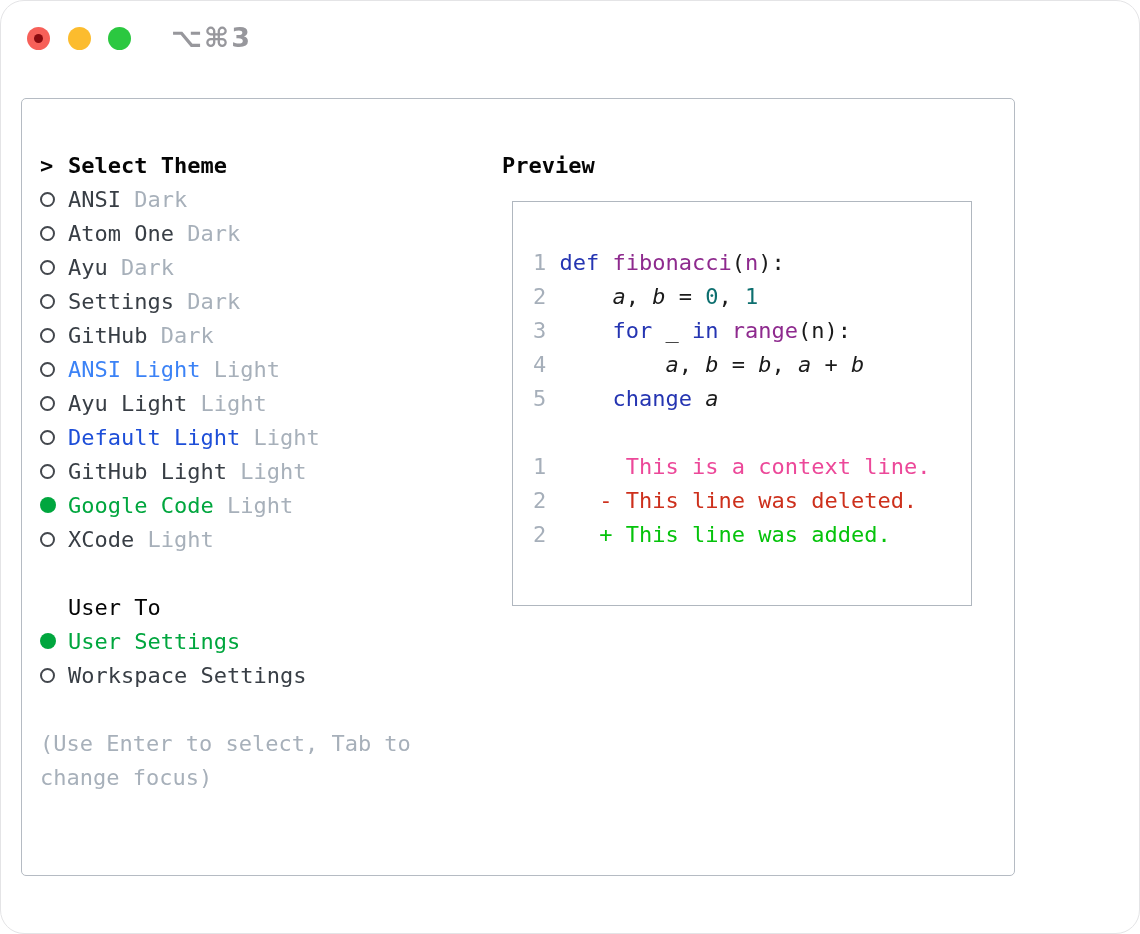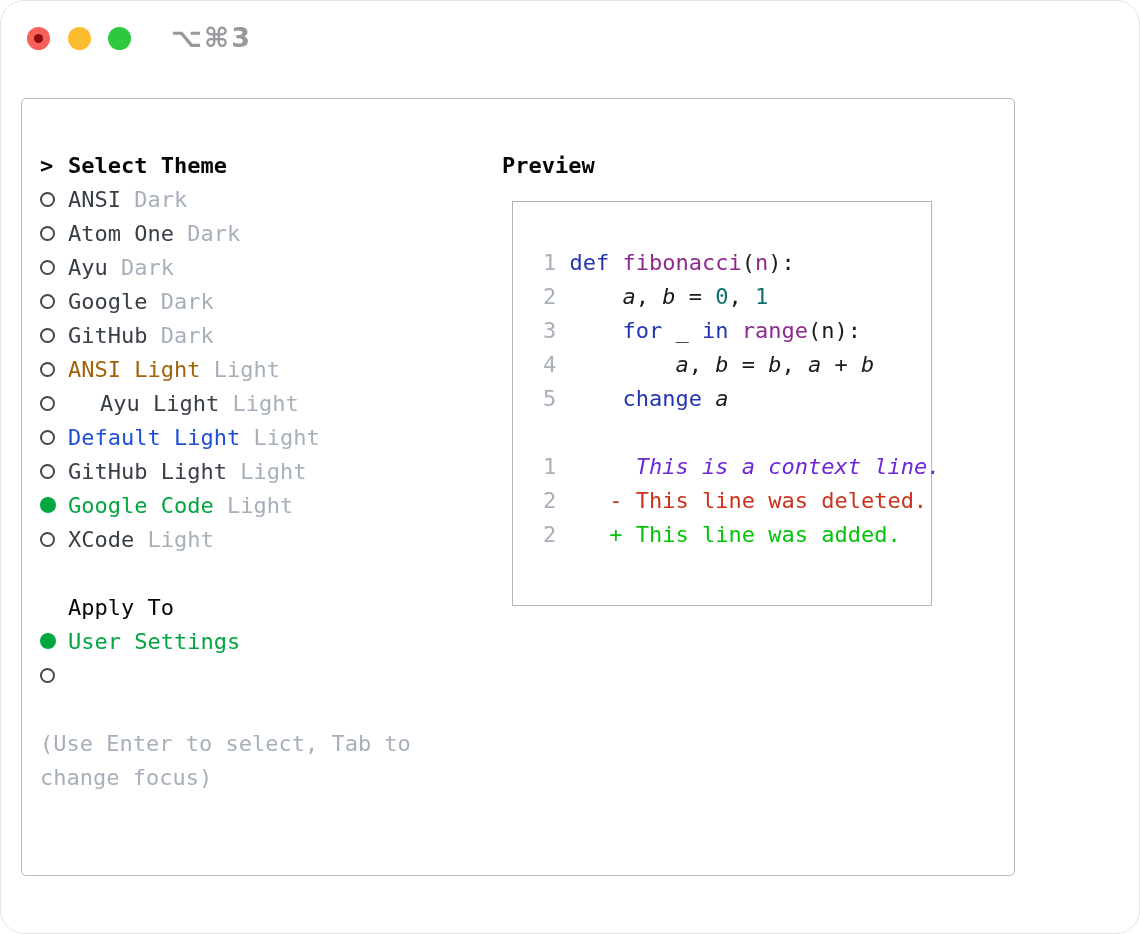--- a/index.html
+++ b/index.html
@@ -30,23 +30,23 @@
   .radio{display:inline-block;width:11px;height:11px;border:2.5px solid #43474d;
          border-radius:50%;vertical-align:middle;margin-top:-4px;}
   .radio.sel{width:16px;height:16px;border:none;}
   .hdr{font-weight:bold;color:#050505;}
   .gap{height:34px;}
 
   .help{margin-top:34px;width:430px;white-space:normal;color:#a7b0ba;}
 
   
   .preview-title{height:34px;font-weight:bold;color:#050505;}
-  .preview-box{margin-left:10px;margin-top:18px;width:420px;height:405px;
+  .preview-box{margin-left:10px;margin-top:18px;width:460px;height:405px;
                box-sizing:border-box;border:1.5px solid #b0b7bf;
-               padding:44px 0 0 30px;background:#fff;}
+               padding:44px 0 0 20px;background:#fff;}
   .pv-line{white-space:pre;height:34px;}
   .tk-var{font-style:italic;}
 </style>
 </head>
 <body>
 
 <div class="window">
 
   <div class="titlebar">
     <span class="win-title">⌥⌘3</span>
@@ -60,52 +60,52 @@
   <div class="panel">
 
     <div class="col-left">
       <div class="row"><span class="marker hdr">&gt;</span><span class="hdr">Select Theme</span>
       </div>
 
       <div>
           <div class="row"><span class="marker"><span class="radio"></span></span><span style="color: rgb(56, 62, 69); margin-top: 33px;">ANSI</span><span style="color: rgb(167, 176, 186);"> Dark</span></div>
           <div class="row"><span class="marker"><span class="radio"></span></span><span style="color: rgb(56, 62, 69);">Atom One</span><span style="color: rgb(167, 176, 186);"> Dark</span></div>
           <div class="row"><span class="marker"><span class="radio"></span></span><span style="color: rgb(56, 62, 69);">Ayu</span><span style="color: rgb(167, 176, 186);"> Dark</span></div>
-          <div class="row"><span class="marker"><span class="radio"></span></span><span style="color: rgb(56, 62, 69);">Google</span><span style="color: rgb(167, 176, 186);"> Dark</span></div>
+          <div class="row"><span class="marker"><span class="radio"></span></span><span style="color: rgb(56, 62, 69);">Settings</span><span style="color: rgb(167, 176, 186);"> Dark</span></div>
           <div class="row"><span class="marker"><span class="radio"></span></span><span style="color: rgb(56, 62, 69);">GitHub</span><span style="color: rgb(167, 176, 186);"> Dark</span></div>
-          <div class="row"><span class="marker"><span class="radio"></span></span><span style="color: #a16207;">ANSI Light</span><span style="color: rgb(167, 176, 186);"> Light</span></div>
-          <div class="row"><span class="marker"><span class="radio"></span></span><span style="color: rgb(56, 62, 69); margin-left: 32px;">Ayu Light</span><span style="color: rgb(167, 176, 186);"> Light</span></div>
+          <div class="row"><span class="marker"><span class="radio"></span></span><span style="color: #3b82f6;">ANSI Light</span><span style="color: rgb(167, 176, 186);"> Light</span></div>
+          <div class="row"><span class="marker"><span class="radio"></span></span><span style="color: rgb(56, 62, 69);">Ayu Light</span><span style="color: rgb(167, 176, 186);"> Light</span></div>
           <div class="row"><span class="marker"><span class="radio"></span></span><span style="color: #1d4ed8;">Default Light</span><span style="color: rgb(167, 176, 186);"> Light</span></div>
           <div class="row"><span class="marker"><span class="radio"></span></span><span style="color: rgb(56, 62, 69);">GitHub Light</span><span style="color: rgb(167, 176, 186);"> Light</span></div>
           <div class="row"><span class="marker"><span class="radio sel" style="background: rgb(0, 166, 62);"></span></span><span style="color: rgb(0, 166, 62);">Google Code</span><span style="color: rgb(167, 176, 186);"> Light</span></div>
           <div class="row"><span class="marker"><span class="radio"></span></span><span style="color: rgb(56, 62, 69);">XCode</span><span style="color: rgb(167, 176, 186);"> Light</span></div>
         </div>
 
       <div class="gap"></div>
 
-      <div class="row"><span class="marker"></span><span style="color:#050505;">Apply To</span>
+      <div class="row"><span class="marker"></span><span style="color:#050505;">User To</span>
       </div>
 
       <div>
           <div class="row"><span class="marker"><span class="radio sel" style="background: rgb(0, 166, 62);"></span></span><span style="color: rgb(0, 166, 62);">User Settings</span></div>
-          <div class="row"><span class="marker"><span class="radio"></span></span></div>
+          <div class="row"><span class="marker"><span class="radio"></span></span><span style="color: rgb(56, 62, 69);">Workspace Settings</span></div>
         </div>
 
       <div class="help">(Use Enter to select, Tab to change focus)</div>
     </div>
 
     <div class="col-right">
       <div class="preview-title">Preview</div>
       <div class="preview-box">
           <div class="pv-line"><span class="tk-ln" style="color: rgb(166, 175, 186);">1</span><span class="tk-pl" style="color: rgb(27, 27, 27);"> </span><span class="tk-kw" style="color: rgb(37, 53, 178);">def</span><span class="tk-pl" style="color: rgb(27, 27, 27);"> </span><span class="tk-fn" style="color: rgb(142, 42, 142);">fibonacci</span><span class="tk-pl" style="color: rgb(27, 27, 27);">(</span><span class="tk-prm" style="color: rgb(142, 42, 142);">n</span><span class="tk-pl" style="color: rgb(27, 27, 27);">):</span></div>
           <div class="pv-line"><span class="tk-ln" style="color: rgb(166, 175, 186);">2</span><span class="tk-pl" style="color: rgb(27, 27, 27);">     </span><span class="tk-var" style="color: rgb(27, 27, 27);">a</span><span class="tk-pl" style="color: rgb(27, 27, 27);">, </span><span class="tk-var" style="color: rgb(27, 27, 27);">b</span><span class="tk-pl" style="color: rgb(27, 27, 27);"> = </span><span class="tk-num" style="color: rgb(13, 111, 111);">0</span><span class="tk-pl" style="color: rgb(27, 27, 27);">, </span><span class="tk-num" style="color: rgb(13, 111, 111);">1</span></div>
           <div class="pv-line"><span class="tk-ln" style="color: rgb(166, 175, 186);">3</span><span class="tk-pl" style="color: rgb(27, 27, 27);">     </span><span class="tk-kw" style="color: rgb(37, 53, 178);">for</span><span class="tk-pl" style="color: rgb(27, 27, 27);"> _ </span><span class="tk-kw" style="color: rgb(37, 53, 178);">in</span><span class="tk-pl" style="color: rgb(27, 27, 27);"> </span><span class="tk-fn" style="color: rgb(142, 42, 142);">range</span><span class="tk-pl" style="color: rgb(27, 27, 27);">(n):</span></div>
           <div class="pv-line"><span class="tk-ln" style="color: rgb(166, 175, 186);">4</span><span class="tk-pl" style="color: rgb(27, 27, 27);">         </span><span class="tk-var" style="color: rgb(27, 27, 27);">a</span><span class="tk-pl" style="color: rgb(27, 27, 27);">, </span><span class="tk-var" style="color: rgb(27, 27, 27);">b</span><span class="tk-pl" style="color: rgb(27, 27, 27);"> = </span><span class="tk-var" style="color: rgb(27, 27, 27);">b</span><span class="tk-pl" style="color: rgb(27, 27, 27);">, </span><span class="tk-var" style="color: rgb(27, 27, 27);">a</span><span class="tk-pl" style="color: rgb(27, 27, 27);"> + </span><span class="tk-var" style="color: rgb(27, 27, 27);">b</span></div>
           <div class="pv-line"><span class="tk-ln" style="color: rgb(166, 175, 186);">5</span><span class="tk-pl" style="color: rgb(27, 27, 27);">     </span><span class="tk-kw" style="color: rgb(37, 53, 178);">change</span><span class="tk-pl" style="color: rgb(27, 27, 27);"> </span><span class="tk-var" style="color: rgb(27, 27, 27);">a</span></div>
           <div class="pv-line"> </div>
-          <div class="pv-line"><span class="tk-ln" style="color: rgb(166, 175, 186);">1</span><span class="tk-pl" style="color: rgb(27, 27, 27);">      </span><span class="tk-ctx" style="color: #6d28d9; font-style: italic;">This is a context line.</span></div>
+          <div class="pv-line"><span class="tk-ln" style="color: rgb(166, 175, 186);">1</span><span class="tk-pl" style="color: rgb(27, 27, 27);">      </span><span class="tk-ctx" style="color: #ec4899;">This is a context line.</span></div>
           <div class="pv-line"><span class="tk-ln" style="color: rgb(166, 175, 186);">2</span><span class="tk-pl" style="color: rgb(27, 27, 27);">    </span><span class="tk-del" style="color: rgb(205, 48, 28);">- This line was deleted.</span></div>
           <div class="pv-line"><span class="tk-ln" style="color: rgb(166, 175, 186);">2</span><span class="tk-pl" style="color: rgb(27, 27, 27);">    </span><span class="tk-add" style="color: rgb(5, 195, 11);">+ This line was added.</span></div>
         </div>
     </div>
 
   </div>
 </div>
 
 </body></html>

